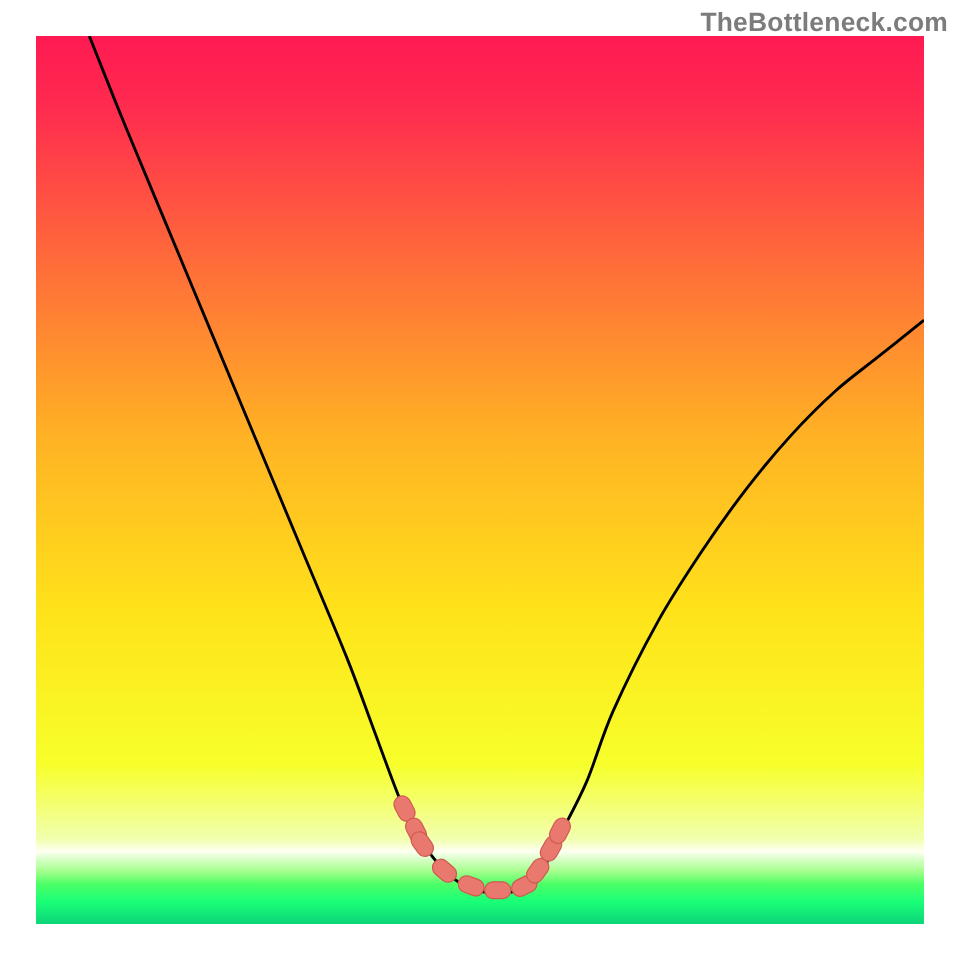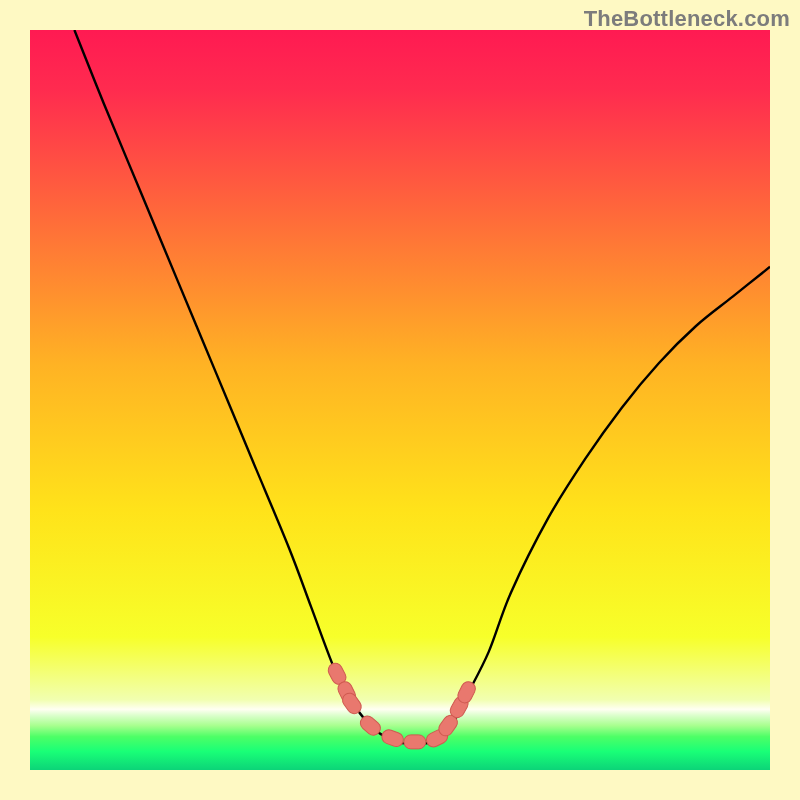--- a/index.html
+++ b/index.html
@@ -10,21 +10,21 @@
     overflow: hidden;
     background: #000;
     font-family: Arial, Helvetica, sans-serif;
   }
   .frame {
     position: absolute;
     top: 0;
     left: 0;
     width: 800px;
     height: 800px;
-    background: #fef9c3;
+    background: #ffffff;
   }
   .plot-area {
     position: absolute;
     top: 30px;
     left: 30px;
     width: 740px;
     height: 740px;
     
   }
   .watermark {

